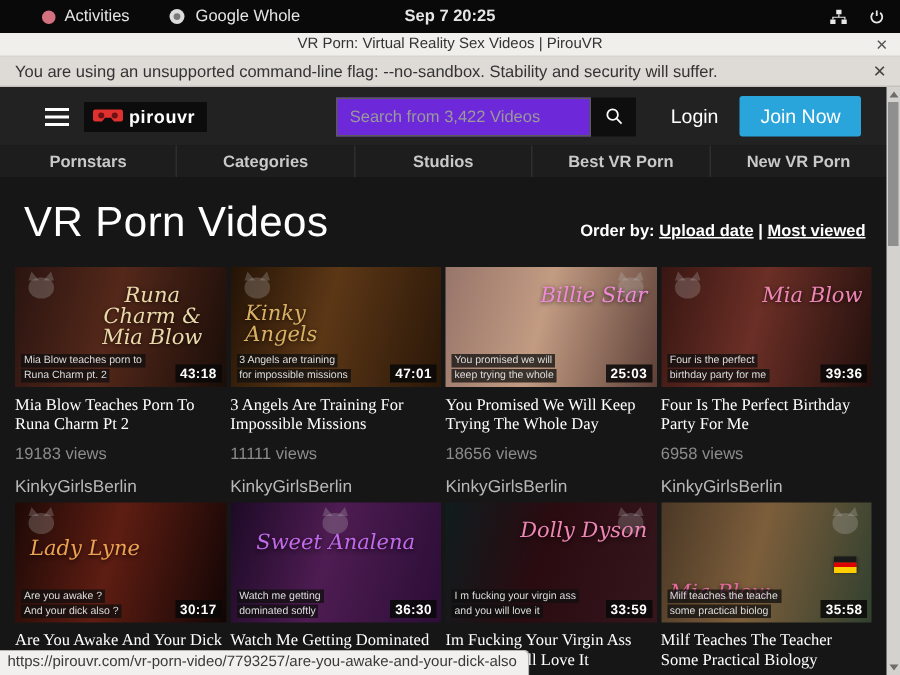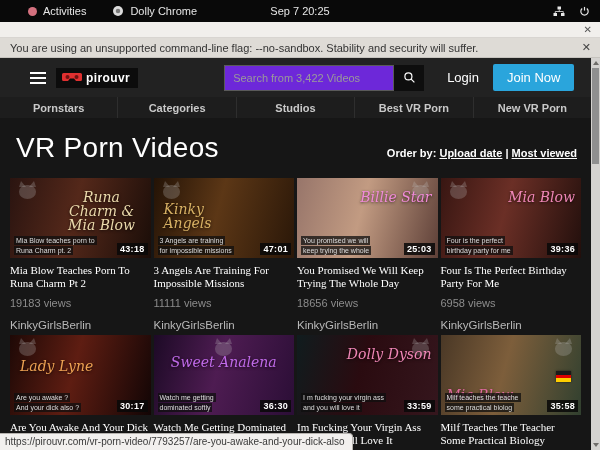--- a/index.html
+++ b/index.html
@@ -6,21 +6,21 @@
   *{box-sizing:border-box;}
   .screen{position:relative;width:600px;height:450px;overflow:hidden;background:#161616;
           font-family:"Liberation Sans",sans-serif;}
 
   
   .gnome-bar{height:22px;background:#090909;display:flex;align-items:center;color:#e6e6e6;
              font-size:11px;position:relative;padding:0 10px;}
   .gb-left{display:flex;align-items:center;gap:26px;margin-left:18px;}
   .gb-item{display:flex;align-items:center;gap:6px;cursor:default;}
   .dot-icon{width:9px;height:9px;border-radius:50%;background:#d4717f;display:inline-block;}
-  .gb-clock{position:absolute;left:0;right:0;text-align:center;font-weight:normal;font-size:11px;}
+  .gb-clock{position:absolute;left:0;right:0;text-align:center;font-weight:bold;font-size:11px;}
   .gb-right{position:absolute;right:10px;top:0;height:22px;display:flex;align-items:center;gap:14px;}
 
   
   .tab-bar{height:16px;background:#f1efec;display:flex;align-items:center;justify-content:center;
            font-size:10px;color:#333;position:relative;border-bottom:1px solid #d8d5d1;}
   .tab-close{position:absolute;right:8px;color:#555;font-size:10px;cursor:pointer;}
 
   
   .warn-bar{height:20px;background:#dedbd6;display:flex;align-items:center;font-size:11px;color:#333;
             padding:0 10px;position:relative;border-bottom:1px solid #c6c3be;}
@@ -113,39 +113,40 @@
     <div class="gb-left">
       <span class="gb-item">
         <span class="dot-icon"></span>
         <span>Activities</span>
       </span>
       <span class="gb-item">
         <svg width="12" height="12" viewBox="0 0 24 24">
             <circle cx="12" cy="12" r="10" fill="#dcdcdc"></circle>
             <circle cx="12" cy="12" r="4.5" fill="#7a7a7a"></circle>
           </svg>
-        <span>Dolly Chrome</span>
+        <span>Google Whole</span>
       </span>
     </div>
     <span class="gb-clock">Sep 7 20:25</span>
     <div class="gb-right">
       <svg width="12" height="11" viewBox="0 0 24 22">
           <rect x="9" y="1" width="7" height="6" fill="#e8e8e8"></rect>
           <rect x="1" y="14" width="7" height="6" fill="#e8e8e8"></rect>
           <rect x="16" y="14" width="7" height="6" fill="#e8e8e8"></rect>
           <path d="M12.5 7v4M4.5 14v-3h16v3" stroke="#e8e8e8" stroke-width="1.6" fill="none"></path>
         </svg>
       <svg width="11" height="11" viewBox="0 0 24 24">
           <path d="M12 2v8" stroke="#e8e8e8" stroke-width="2.6" fill="none"></path>
           <path d="M7 5.5a8 8 0 1 0 10 0" fill="none" stroke="#e8e8e8" stroke-width="2.6"></path>
         </svg>
     </div>
   </div>
 
   <div class="tab-bar">
+    <span>VR Porn: Virtual Reality Sex Videos | PirouVR</span>
     <span class="tab-close">✕</span>
   </div>
 
   <div class="warn-bar">
     <span>You are using an unsupported command-line flag: --no-sandbox. Stability and security will suffer.</span>
     <span class="warn-close">✕</span>
   </div>
 
   <div class="web">
 

